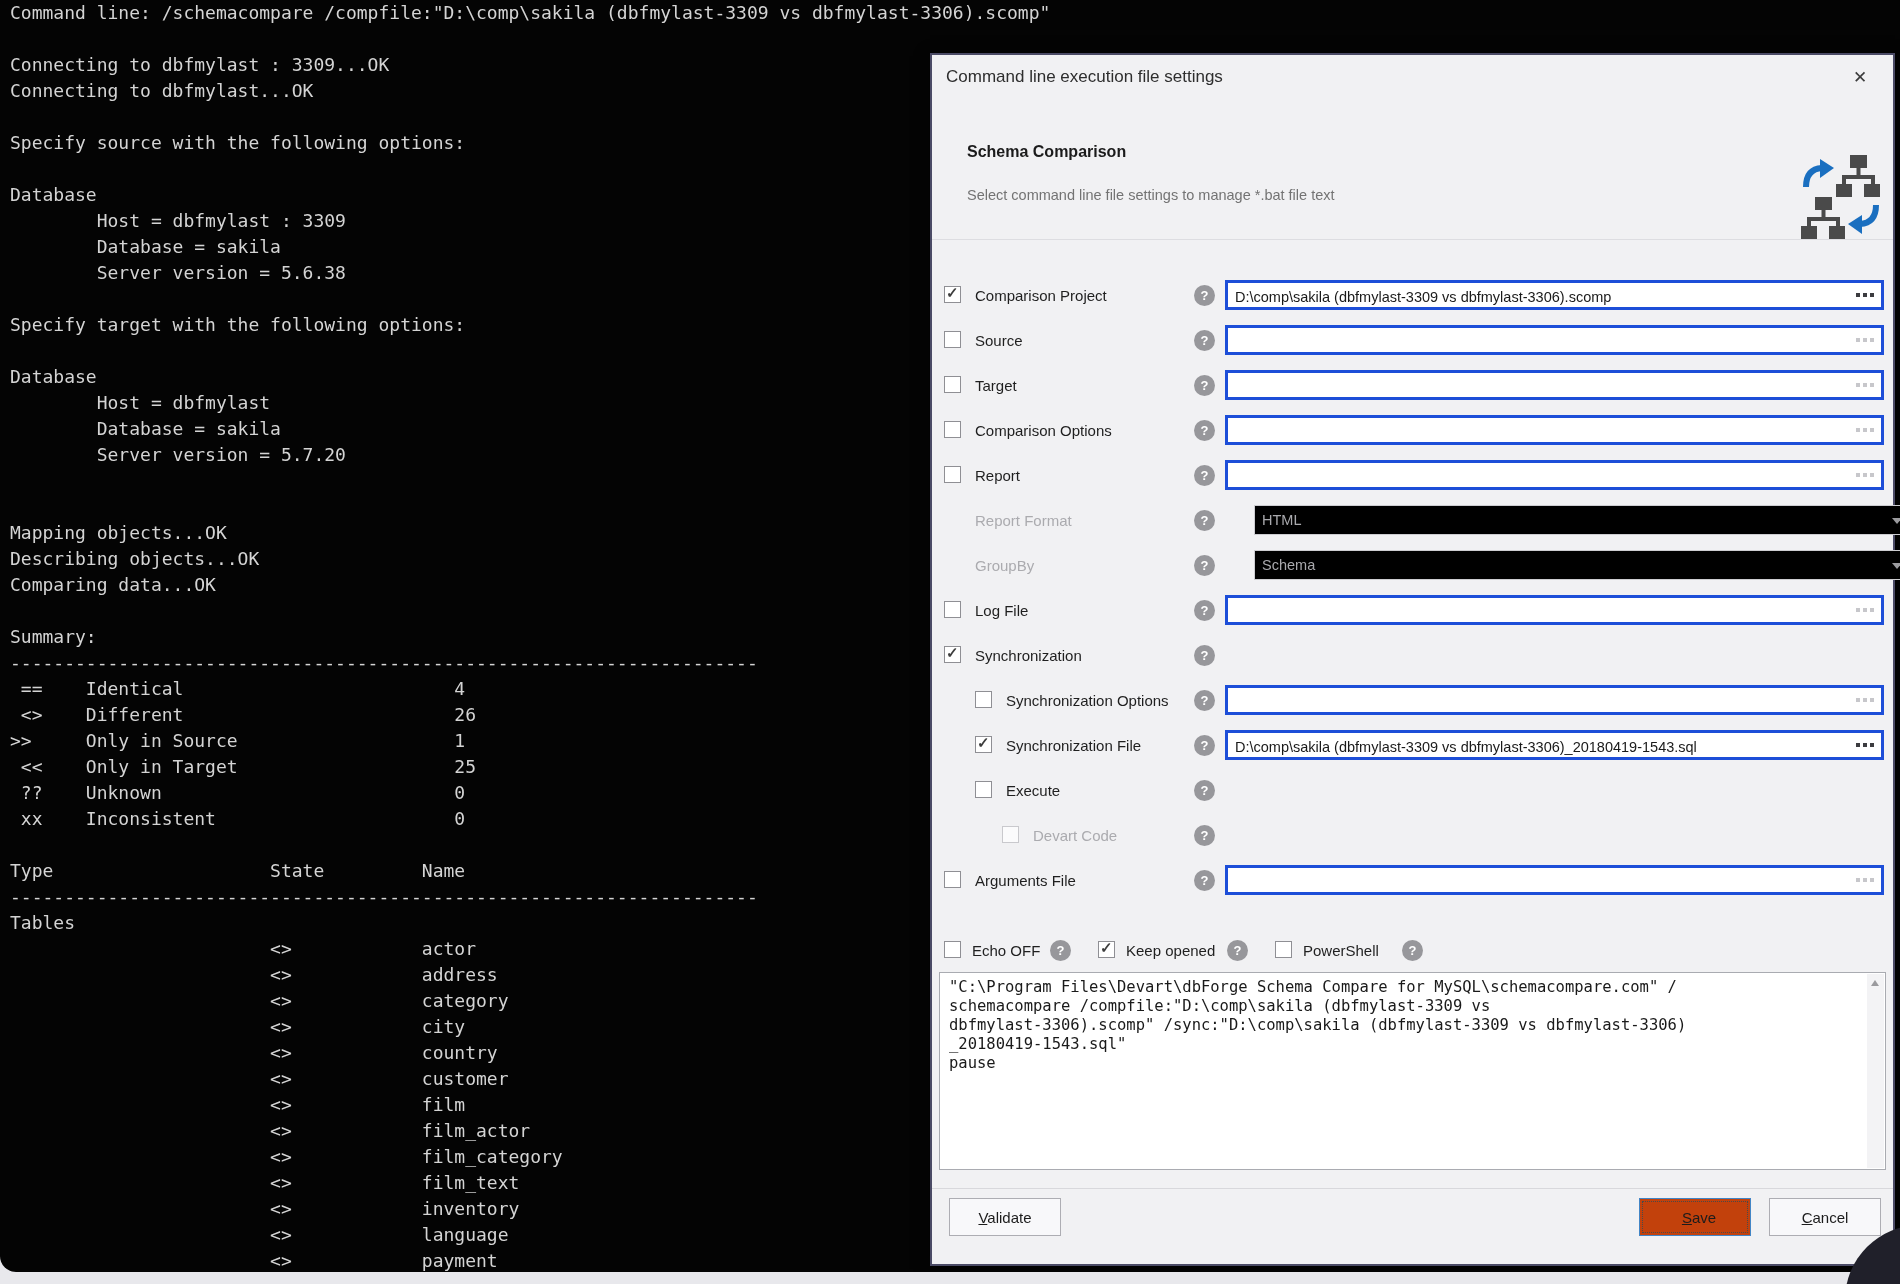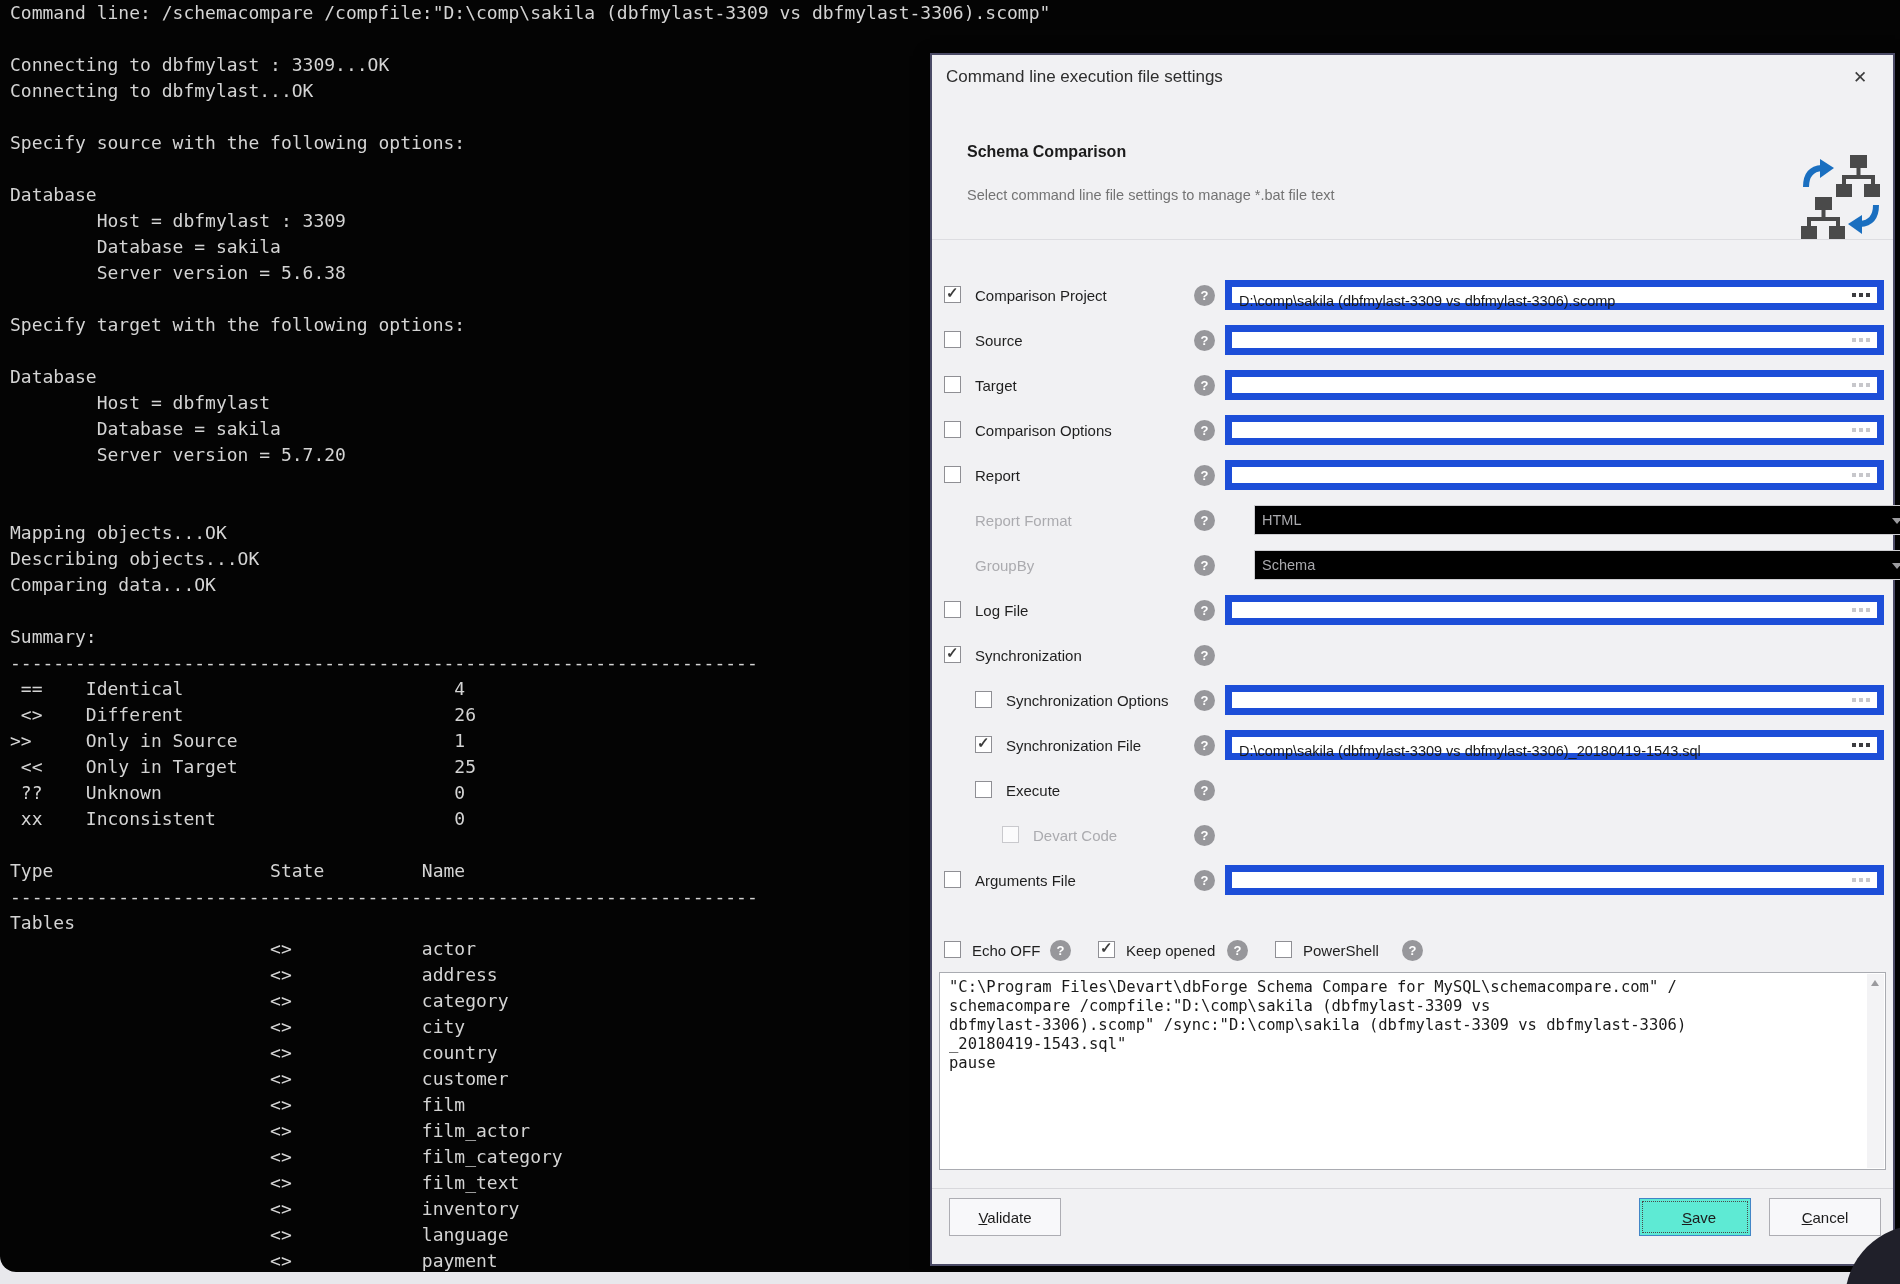--- a/index.html
+++ b/index.html
@@ -56,21 +56,21 @@
     font-size:15px;color:#1f1f1f;white-space:nowrap;
   }
   .rlabel.disabled{color:#ababaf;}
   .help{
     position:absolute;width:21px;height:21px;border-radius:50%;
     background:#97979b;color:#fff;font-size:13px;font-weight:bold;
     text-align:center;line-height:21px;top:50%;margin-top:-10.5px;cursor:pointer;
   }
   .field{
     position:absolute;left:293px;width:659px;height:30px;top:50%;margin-top:-15px;
-    background:#fff;border:7px solid #1d4ed8;box-sizing:border-box;
+    background:#fff;border:3px solid #1d4ed8;box-sizing:border-box;
   }
   .field .fval{
     position:absolute;left:7px;top:0;right:34px;height:28px;line-height:28px;
     font-size:14.5px;color:#1a1a1a;white-space:nowrap;overflow:hidden;
   }
   .browse{
     position:absolute;right:7px;top:50%;margin-top:-2px;display:flex;gap:3px;cursor:pointer;
   }
   .browse i{display:block;width:4px;height:4px;background:#3c3c40;}
   .browse.dim i{background:#c7c7cb;}
@@ -110,21 +110,21 @@
   
   .footer-sep{position:absolute;left:0;right:0;top:1133px;height:1px;background:#d8d8dc;}
   .btn{
     position:absolute;top:1143px;height:38px;width:112px;
     background:#f8f8fa;border:1px solid #adadb3;box-sizing:border-box;
     font-family:"Liberation Sans", sans-serif;font-size:15px;color:#1c1c1c;cursor:pointer;
   }
   .btn u{text-decoration:underline;}
   .btn.validate{left:17px;}
   .btn.save{
-    left:707px;background:#5eead4;border:1px solid #4285c6;
+    left:707px;background:#c2410c;border:1px solid #4285c6;
     outline:1px dotted #4a4a4a;outline-offset:-4px;padding-left:14px;
   }
   .btn.cancel{left:837px;}
   .grip{
     position:absolute;right:3px;bottom:3px;width:10px;height:10px;
     background:
       linear-gradient(135deg, transparent 50%, #9a9aa0 50%) ;
     opacity:.55;
   }
   

